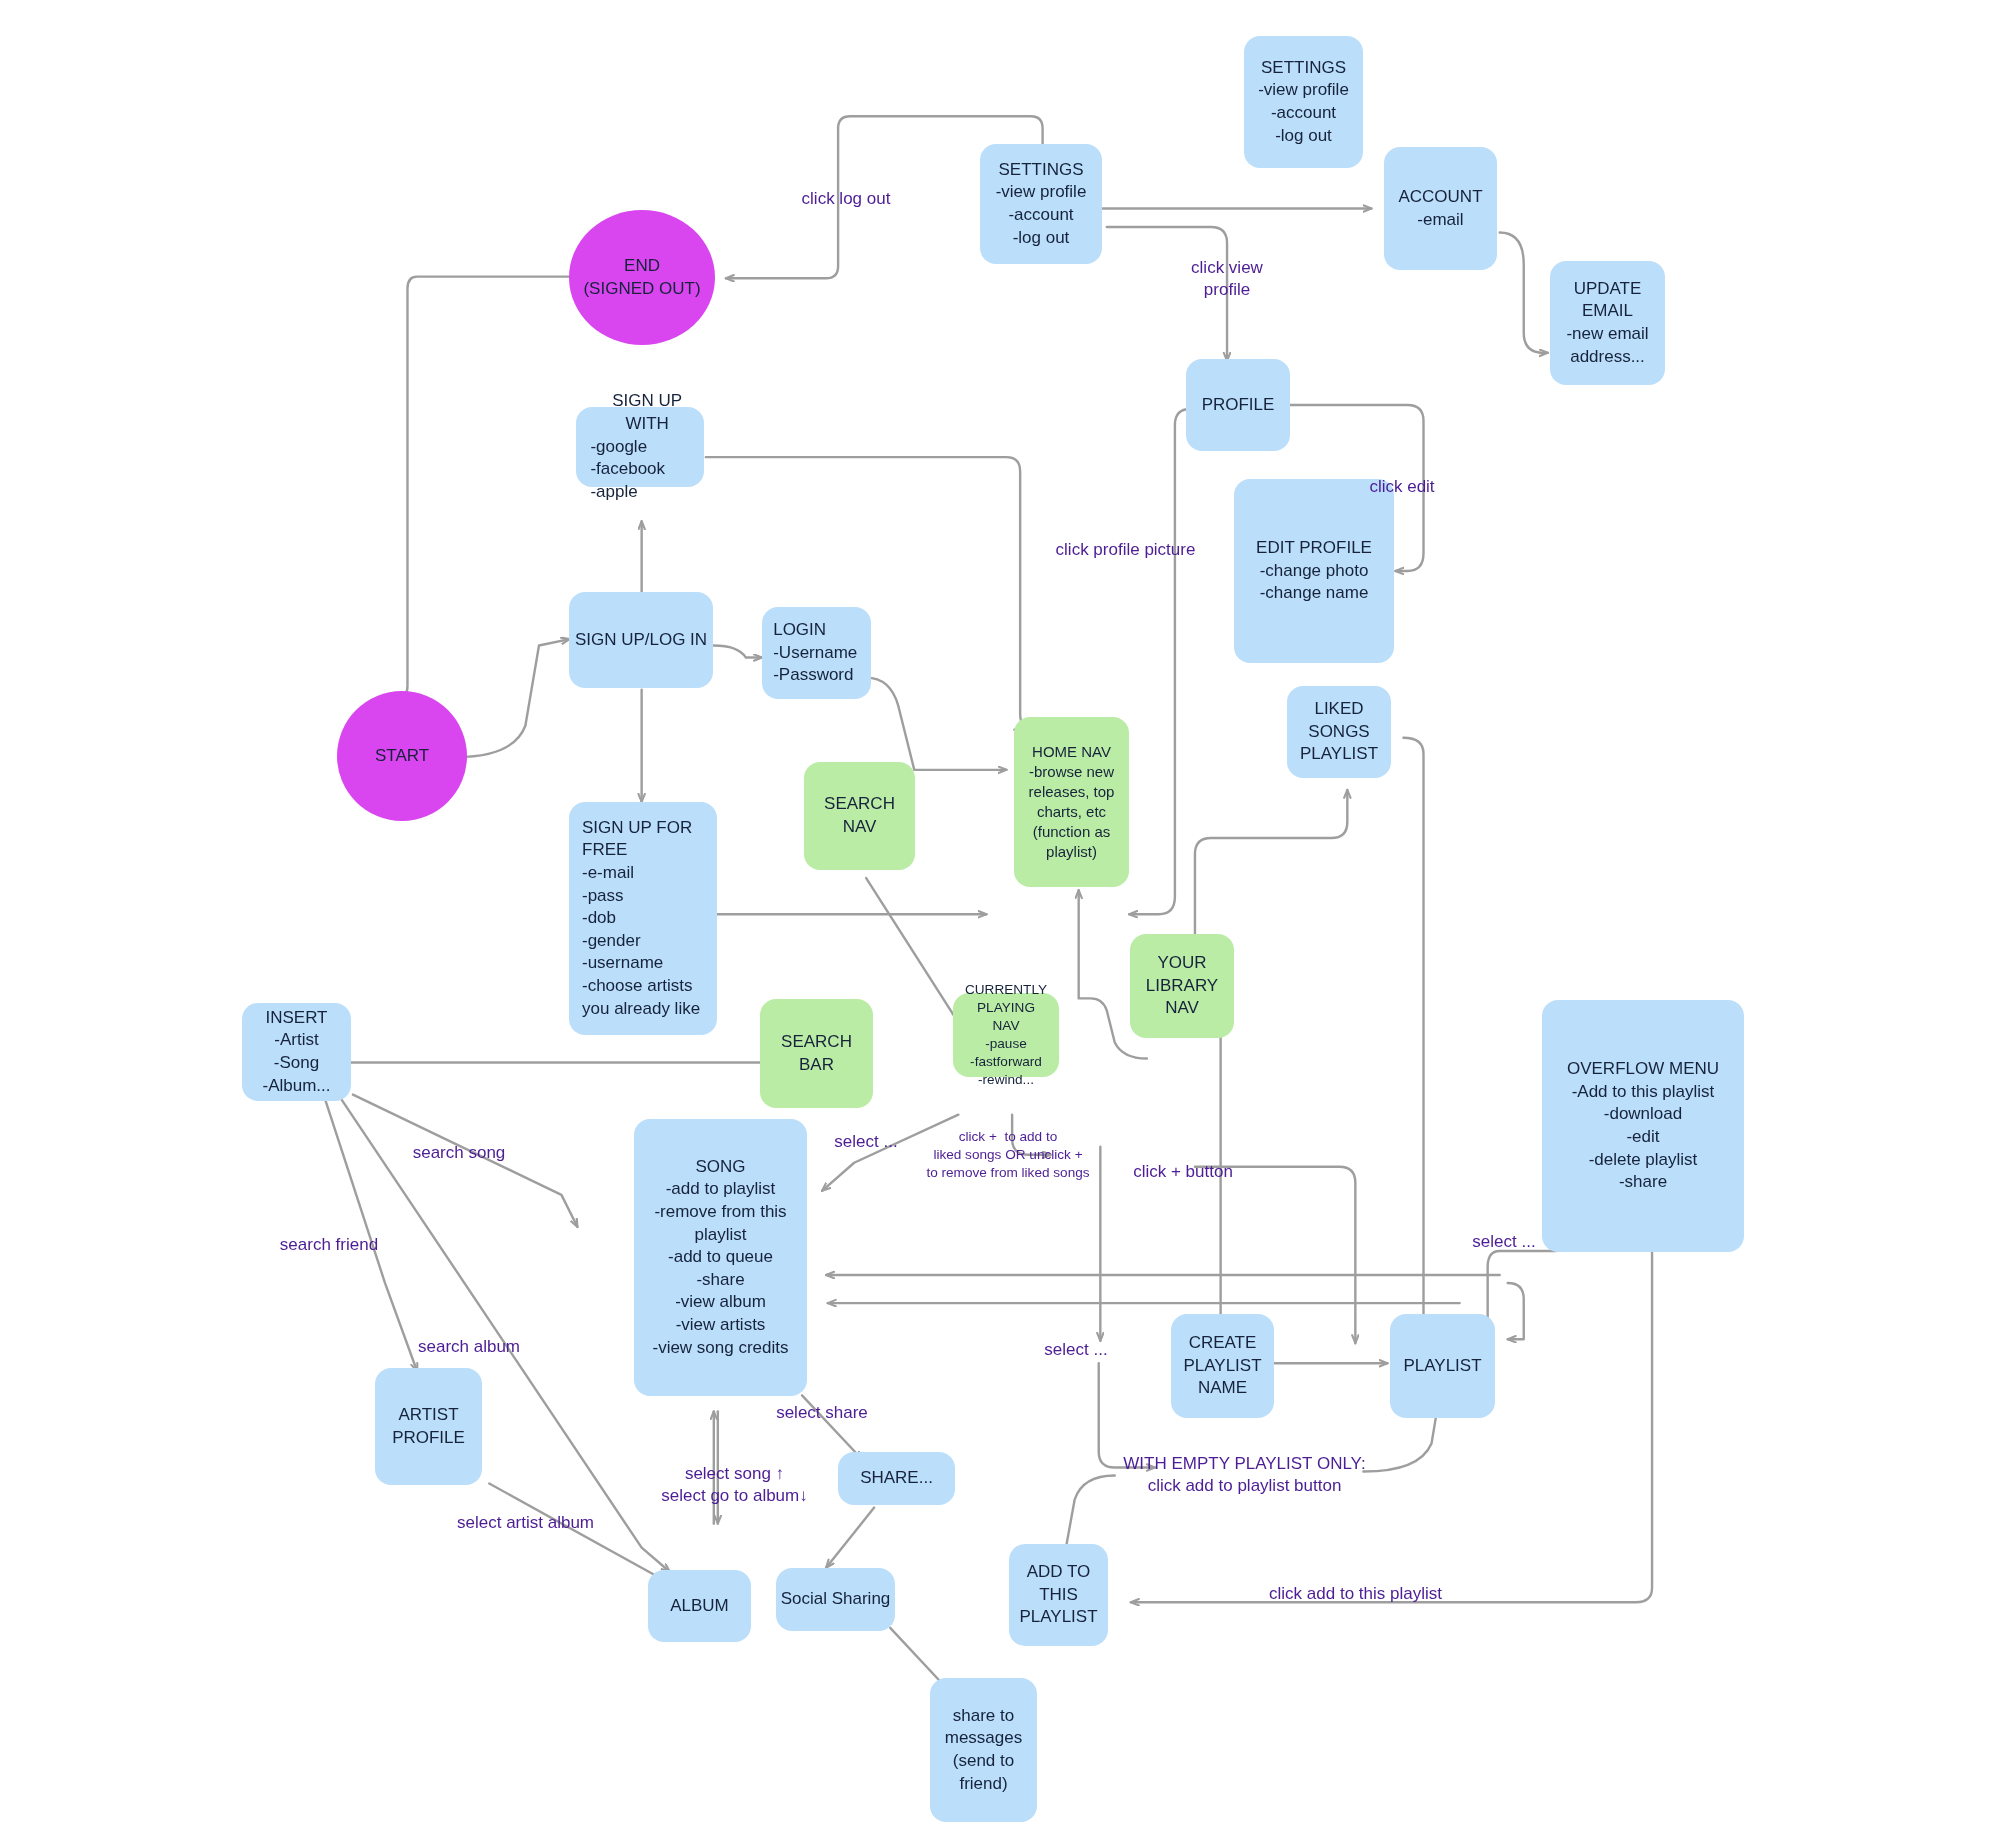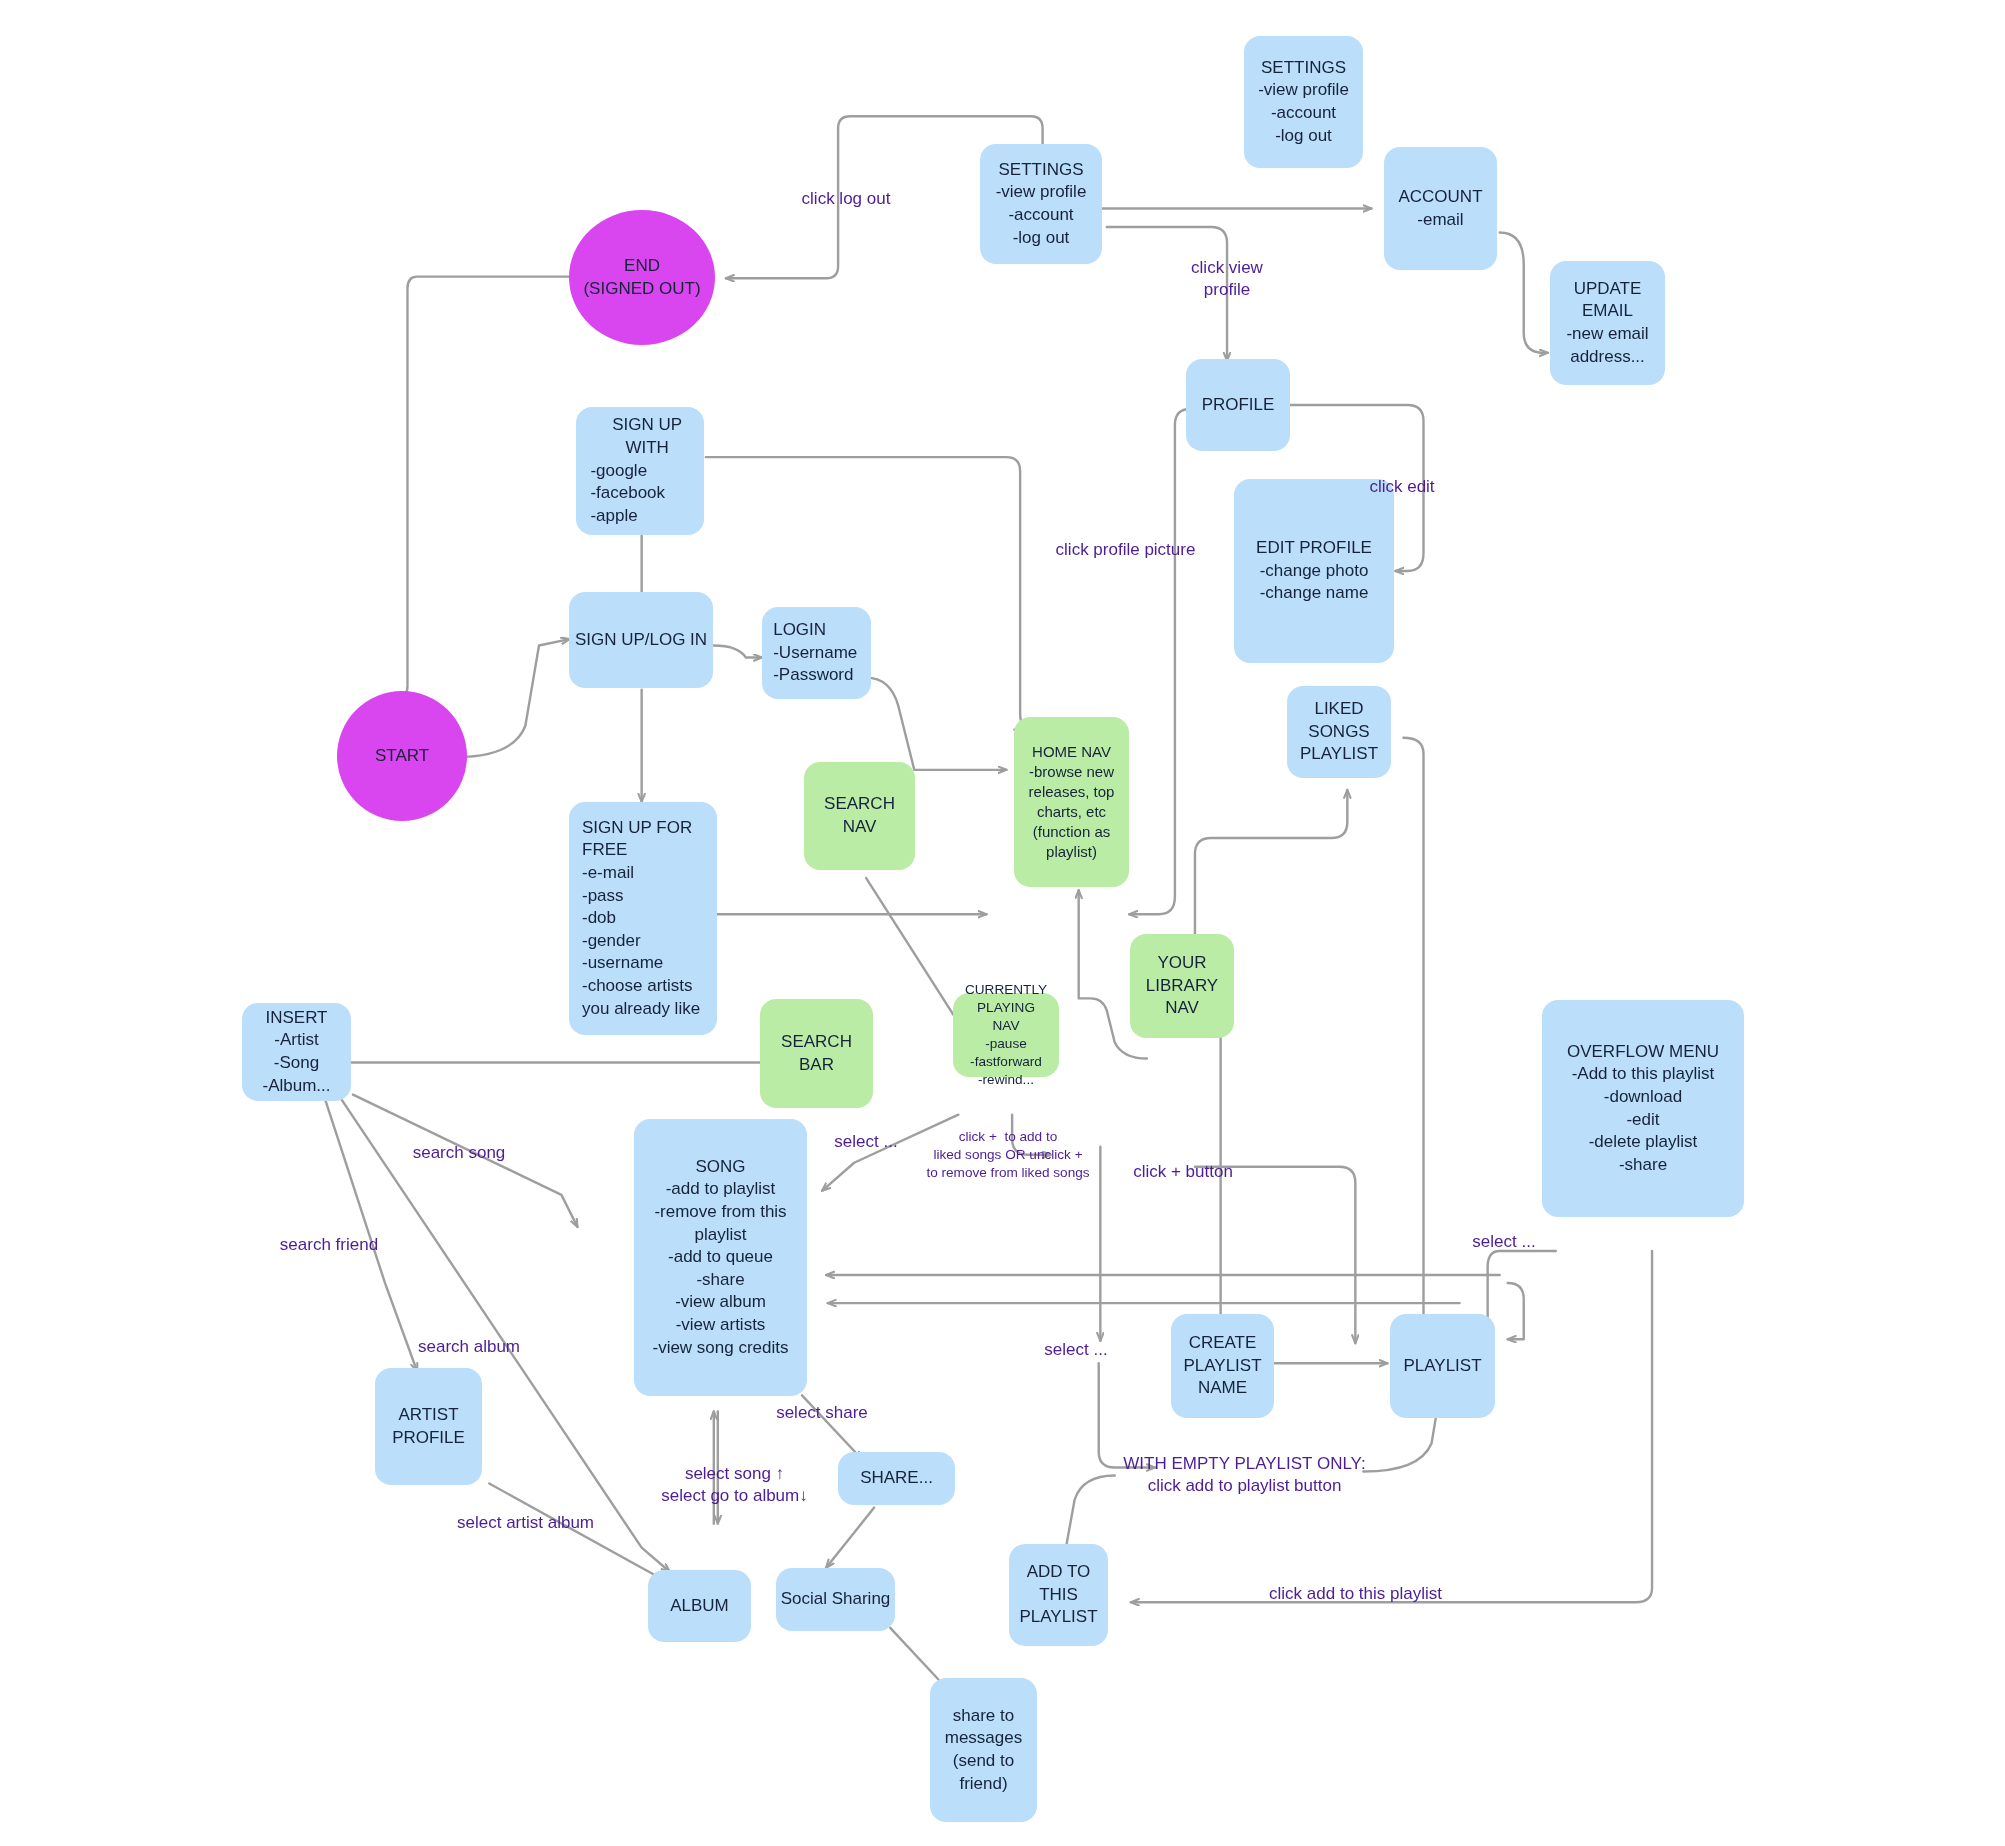--- a/index.html
+++ b/index.html
@@ -174,21 +174,21 @@
   <div class="node blue" style="left:1186px;top:359px;width:104px;height:92px;font-size:17px;">
     <div class="title">PROFILE</div>
   </div>
 
   <div class="node blue" style="left:1234px;top:479px;width:160px;height:184px;font-size:17px;">
     <div class="title">EDIT PROFILE</div>
     <div class="li">-change photo</div>
     <div class="li">-change name</div>
   </div>
 
-  <div class="node blue" style="left:576px;top:407px;width:128px;height:128px;font-size:17px;align-items:flex-start;padding-left:14.4px;">
+  <div class="node blue" style="left:576px;top:407px;width:128px;height:80px;font-size:17px;align-items:flex-start;padding-left:14.4px;">
     <div class="title">SIGN UP WITH</div>
     <div class="li">-google</div>
     <div class="li">-facebook</div>
     <div class="li">-apple</div>
   </div>
 
   <div class="node blue" style="left:569px;top:592px;width:144px;height:96px;font-size:17px;">
     <div class="title">SIGN UP/LOG IN</div>
   </div>
 
@@ -262,21 +262,21 @@
     <div class="li">-add to playlist</div>
     <div class="li">-remove from this</div>
     <div class="li">playlist</div>
     <div class="li">-add to queue</div>
     <div class="li">-share</div>
     <div class="li">-view album</div>
     <div class="li">-view artists</div>
     <div class="li">-view song credits</div>
   </div>
 
-  <div class="node blue" style="left:1542px;top:1000px;width:202px;height:217px;font-size:17px;">
+  <div class="node blue" style="left:1542px;top:1000px;width:202px;height:252px;font-size:17px;">
     <div class="title">OVERFLOW MENU</div>
     <div class="li">-Add to this playlist</div>
     <div class="li">-download</div>
     <div class="li">-edit</div>
     <div class="li">-delete playlist</div>
     <div class="li">-share</div>
   </div>
 
   <div class="node blue" style="left:375px;top:1368px;width:107px;height:117px;font-size:17px;">
     <div class="title">ARTIST</div>

